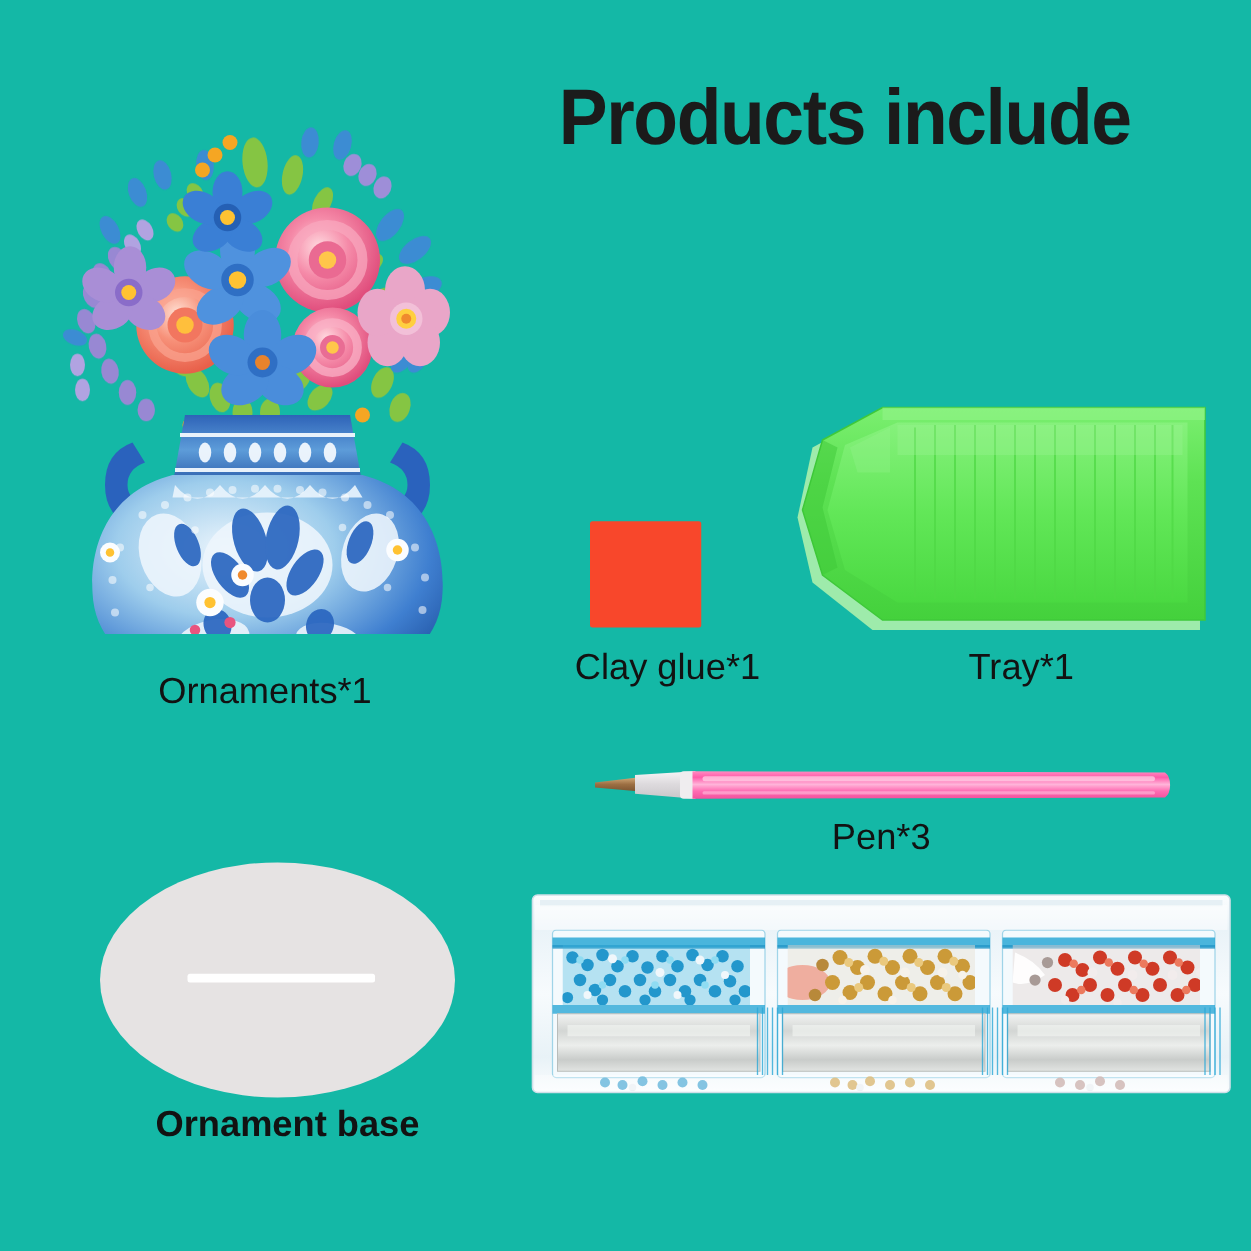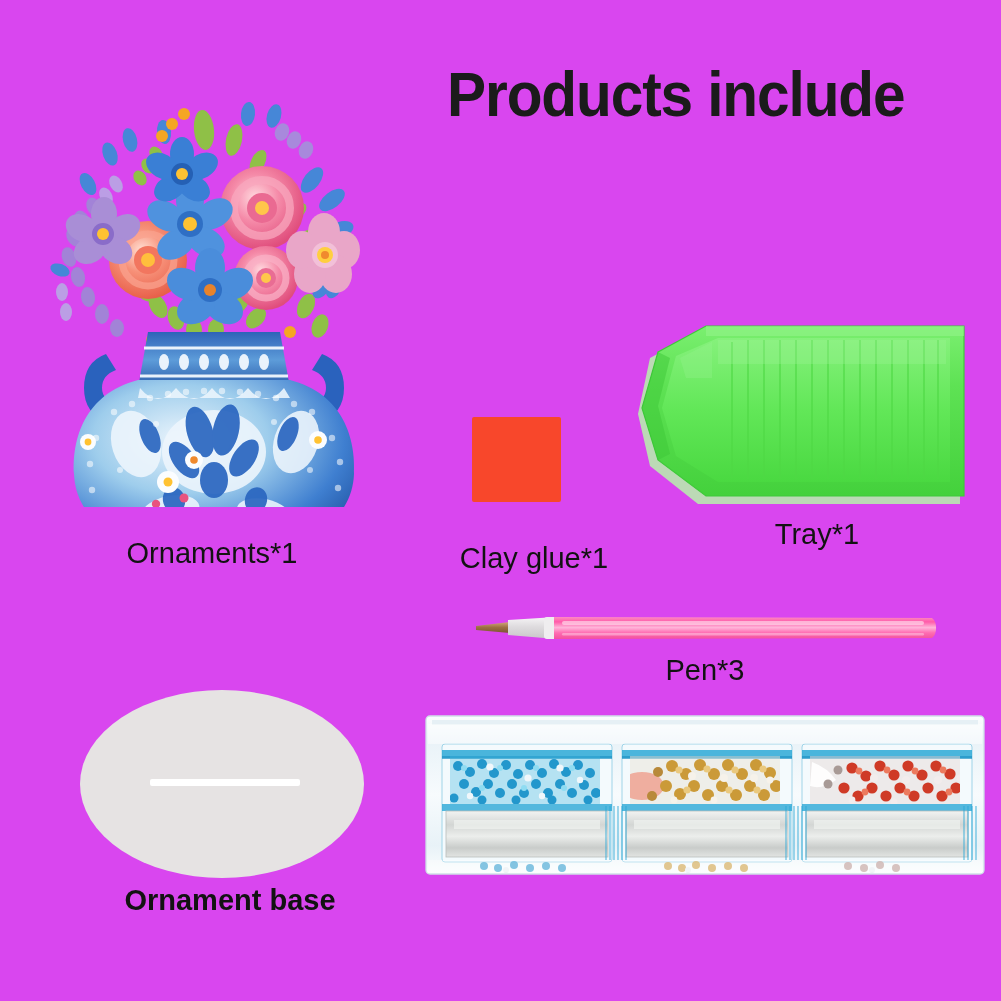--- a/index.html
+++ b/index.html
@@ -8,21 +8,21 @@
     padding: 0;
     background: #ffffff;
   }
   body {
     font-family: "Liberation Sans", sans-serif;
   }
   #page {
     position: relative;
     width: 1001px;
     height: 1001px;
-    background: #d946ef;
+    background: #14b8a6;
     overflow: hidden;
   }
   .abs { position: absolute; }
 
   
   #heading {
     left: 447px;
     top: 63px;
     width: 545px;
     font-size: 63px;
@@ -39,21 +39,21 @@
   
   .caption {
     font-size: 29px;
     color: #121212;
     font-family: "Liberation Sans", sans-serif;
     text-align: center;
     white-space: nowrap;
     line-height: 1.1;
   }
   #cap-ornaments   { left: 0px;   top: 538px; width: 424px; }
-  #cap-clayglue    { left: 390px; top: 519px; width: 288px; margin-top: 24px; }
+  #cap-clayglue    { left: 390px; top: 519px; width: 288px; }
   #cap-tray        { left: 672px; top: 519px; width: 290px; }
   #cap-base        { left: 20px;  top: 885px; width: 420px; font-weight: bold; }
   #cap-pen         { left: 560px; top: 655px; width: 290px; }
   #cap-handbag     { left: 455px; top: 890px; width: 530px; }
 
   
   #ornament { left: 44px; top: 92px; width: 340px; height: 415px; }
   #ornament svg { display:block; width: 100%; height: 100%; }
 
   

